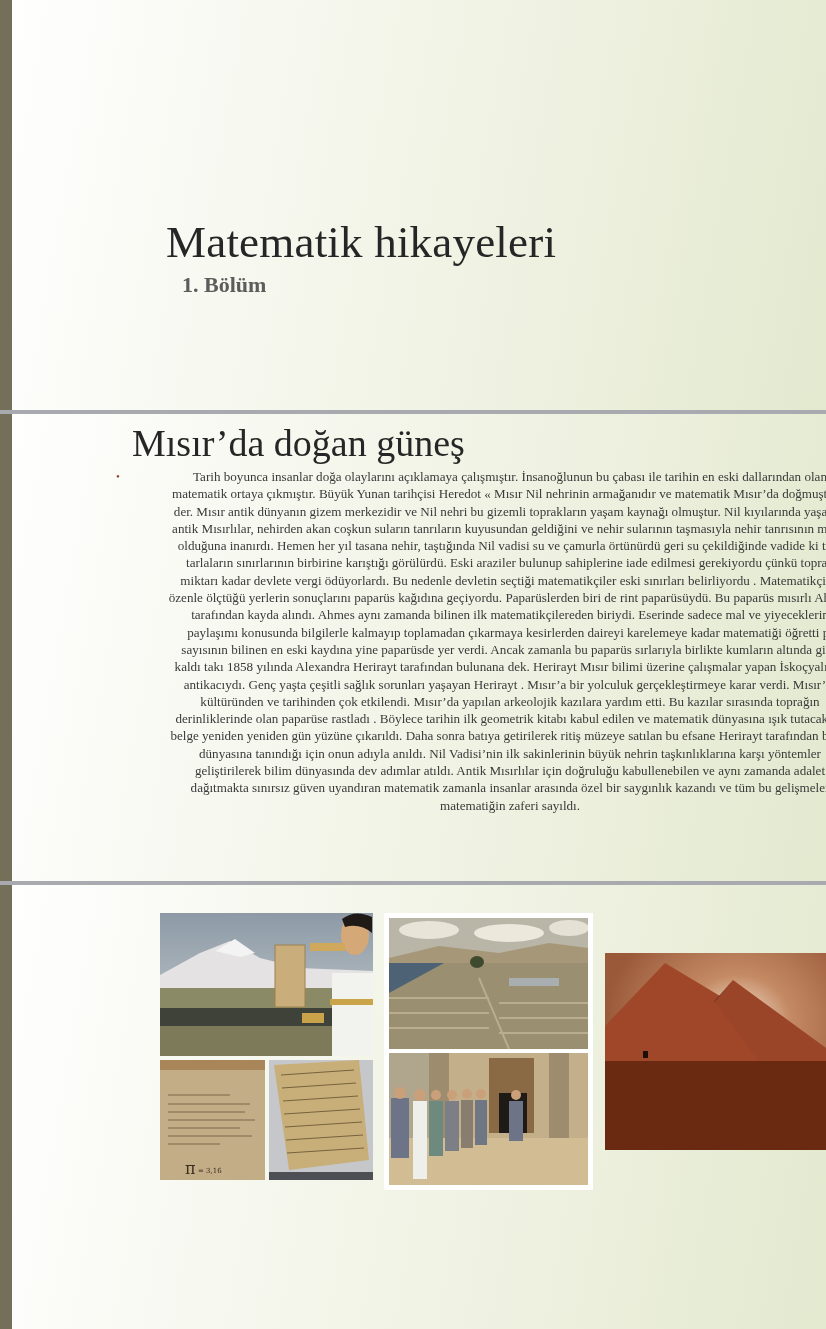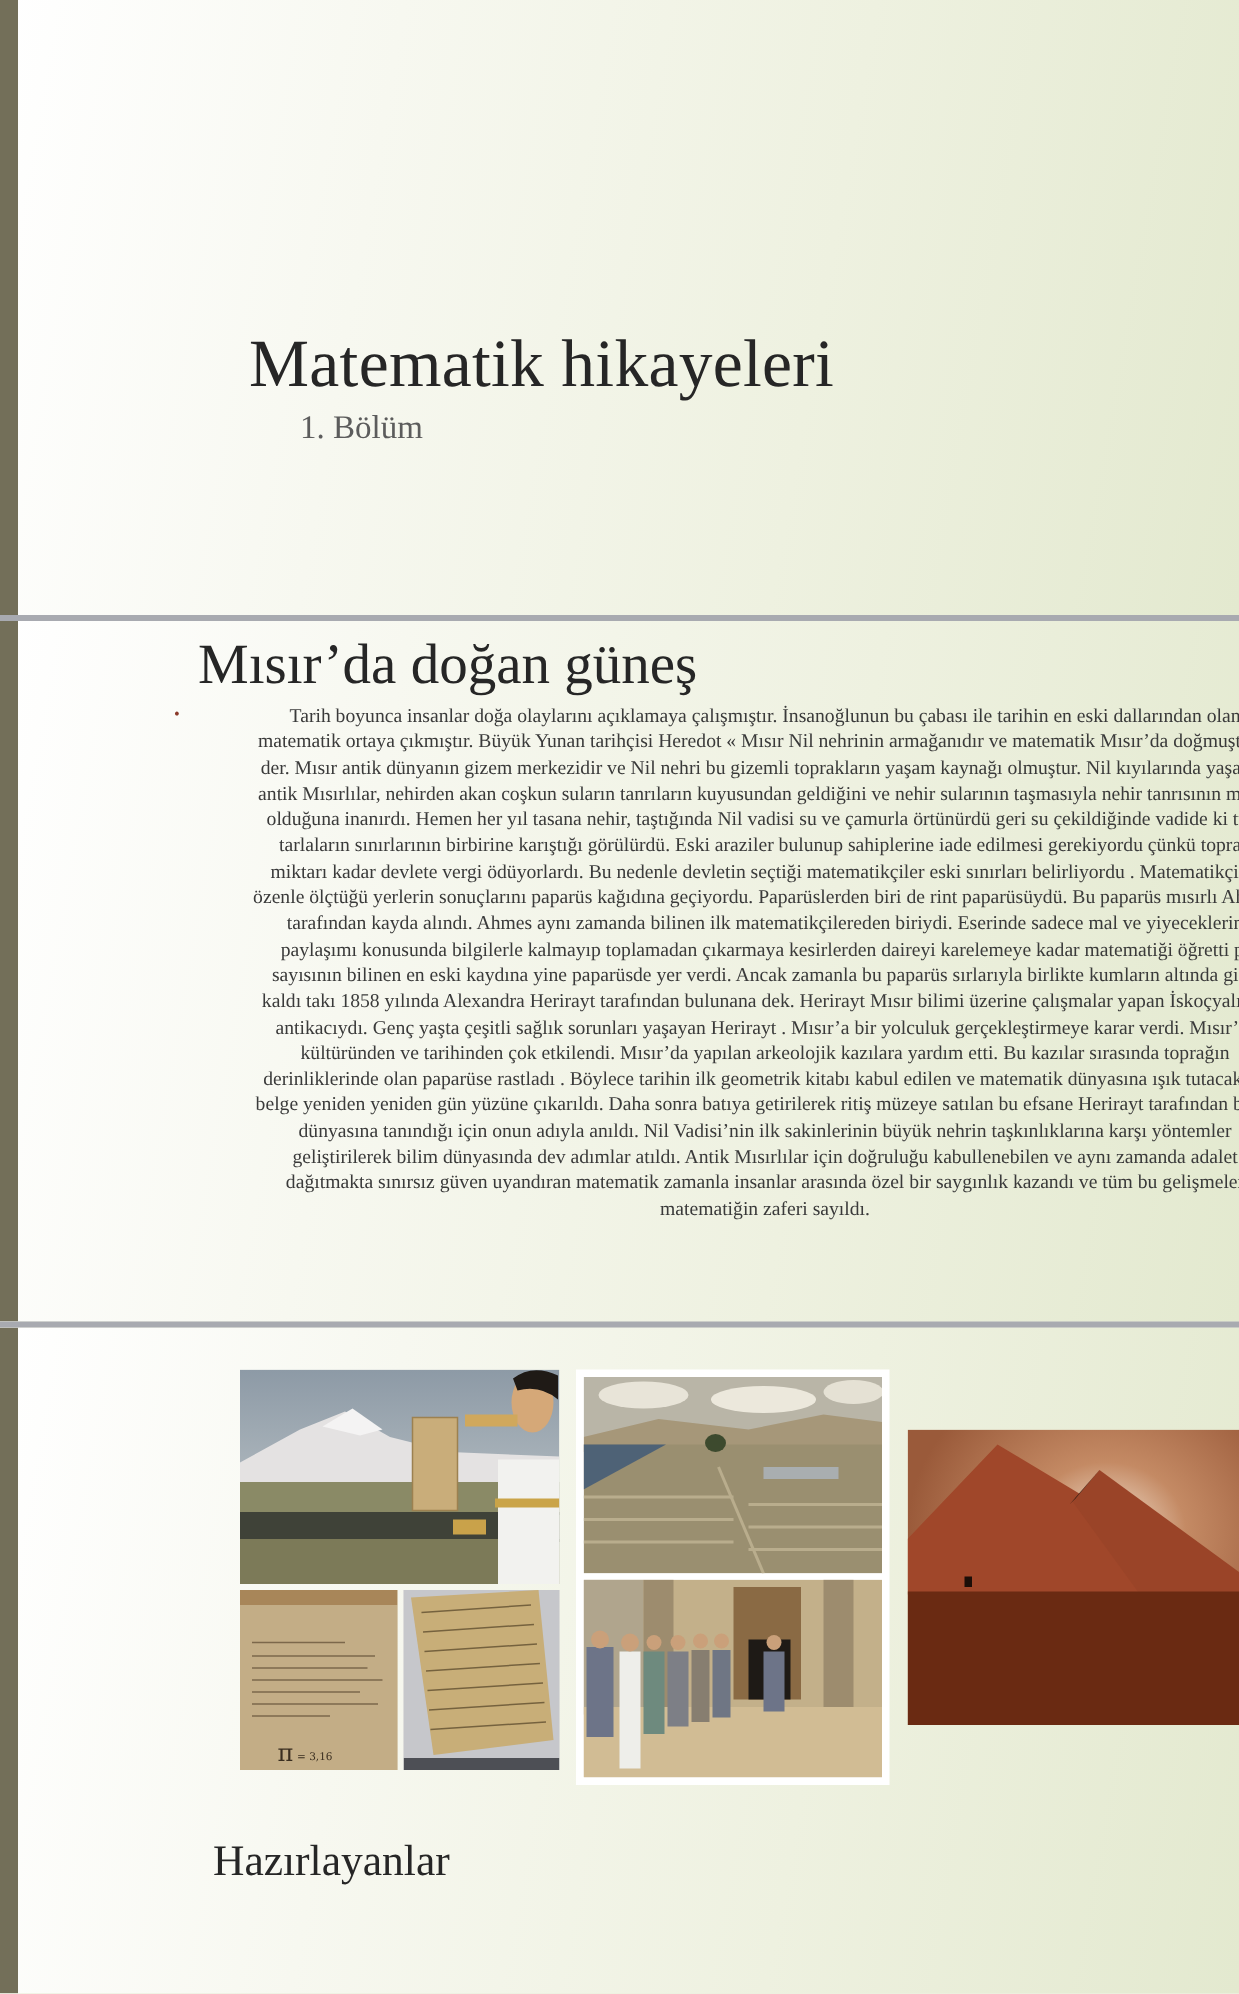--- a/index.html
+++ b/index.html
@@ -5,21 +5,21 @@
   html, body { margin:0; padding:0; }
   body { width:826px; height:1329px; position:relative; overflow:hidden; background:#eef0e0; font-family:"Liberation Serif","DejaVu Serif",serif; }
   .slide { position:absolute; left:0; width:826px; overflow:hidden;
     background: linear-gradient(100deg, #ffffff 0%, #f7f8f0 30%, #eef1e0 65%, #e3e9cf 100%); }
   .strip { position:absolute; left:0; top:0; width:12px; height:100%; background:#736f59; }
   .sep { position:absolute; left:0; width:826px; height:4px; background:#a8aab0; z-index:3; }
   .s1 { top:0; height:410px; }
   .s2 { top:414px; height:467px; }
   .s3 { top:885px; height:444px; }
   .title { position:absolute; left:166px; top:216px; font-size:45px; color:#262626; white-space:nowrap; letter-spacing:0.2px; }
-  .subtitle { position:absolute; left:200px; top:272px; font-size:22px; font-weight:normal; color:#5c5c5c; }
+  .subtitle { position:absolute; left:182px; top:272px; font-size:22px; font-weight:bold; color:#5c5c5c; }
   .h2 { position:absolute; left:132px; top:7px; font-size:38px; color:#262626; white-space:nowrap; }
   .bullet { position:absolute; left:116px; top:56px; color:#8b3a2a; font-size:11px; }
   .body { position:absolute; left:139px; top:54px; width:684px; font-size:13.1px; line-height:17.3px; color:#3a3a3a; text-align:center;margin-left:29px; }
   .img { position:absolute; overflow:hidden; }
   .prep { position:absolute; left:142px; font-size:29px; color:#262626; white-space:nowrap; }
   .redact { display:inline-block; background:#fff; border-radius:14px; height:30px; vertical-align:middle; }
 </style>
 </head>
 <body>
 
@@ -166,14 +166,13 @@
       </defs>
       <rect width="221" height="197" fill="url(#sunsky)"></rect>
       <polygon points="0,73 60,10 215,103 221,103 221,110 0,110" fill="#a0472a"></polygon>
       <polygon points="110,48 128,27 221,95 221,110 155,110" fill="#9a4428"></polygon>
       <polygon points="108,50 128,27 112,46" fill="#2a1a14"></polygon>
       <rect y="108" width="221" height="89" fill="#6a2a12"></rect>
       <rect x="38" y="98" width="5" height="7" fill="#1c0e08"></rect>
     </svg>
   </div>
 
-  <div class="prep" style="top:340px;">Hazırlayanlar</div>
 </div>
 
 </body></html>

